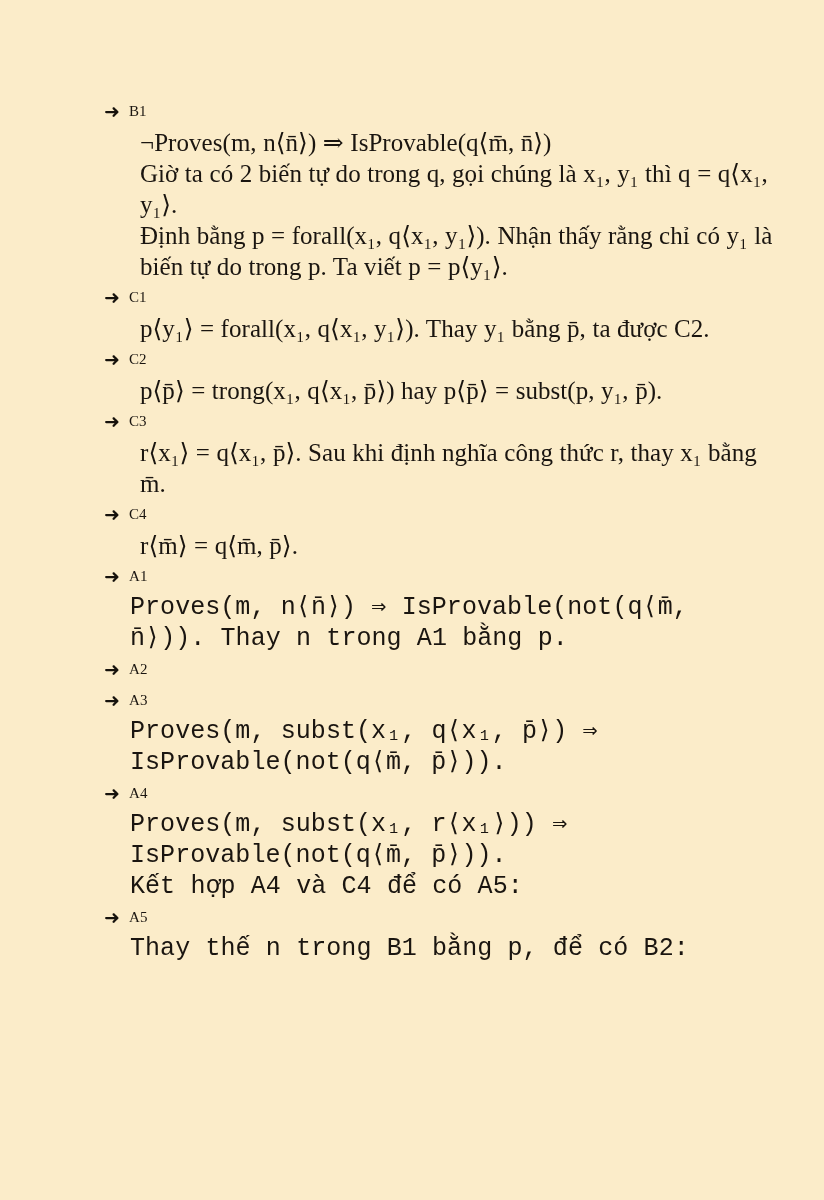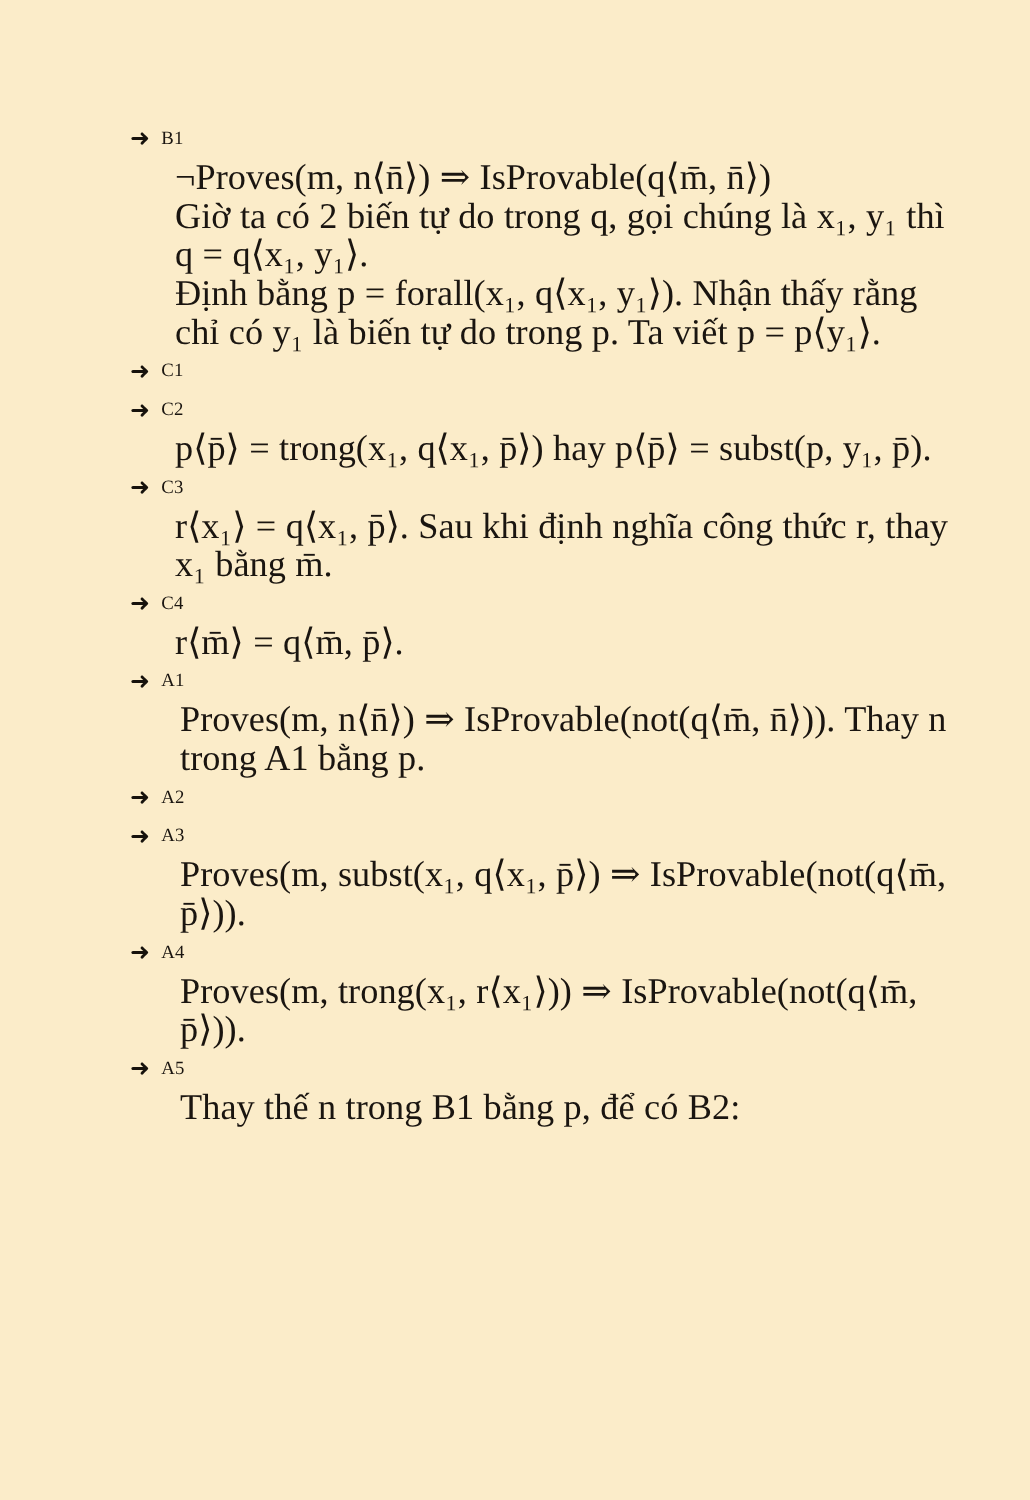--- a/index.html
+++ b/index.html
@@ -57,35 +57,36 @@
   }
 
   .bullet-label {
     flex: 0 0 auto;
     font-size: 15px;
     line-height: 31px;
   }
 
   
   .body-block {
-    font-size: 29px;
+    font-size: 25px;
     line-height: 31px;
     letter-spacing: 0.05px;
     text-align: left;
     word-spacing: 0.2px;
   }
   
   .indent-wide {
     margin-left: 36px;
     width: 636px;
   }
   
   .indent-narrow {
-    margin-left: 40px;
+    margin-left: 26px;
     width: 646px;
+    font-family: Liberation Mono, monospace;
   }
 
   .line {
     display: block;
     white-space: normal;
   }
 </style>
 </head>
 <body style="background: rgb(251, 236, 201); color: rgb(26, 21, 16);">
 
@@ -101,20 +102,23 @@
         <span class="line">¬Proves(m, n⟨n̄⟩) ⇒ IsProvable(q⟨m̄, n̄⟩)</span>
         <span class="line">Giờ ta có 2 biến tự do trong q, gọi chúng là x₁, y₁ thì q = q⟨x₁, y₁⟩.</span>
         <span class="line">Định bằng p = forall(x₁, q⟨x₁, y₁⟩). Nhận thấy rằng chỉ có y₁ là biến tự do trong p. Ta viết p = p⟨y₁⟩.</span>
       </div>
     </div>
 
     <div class="item">
       <div class="bullet-row">
         <span class="bullet-glyph">➜</span>
         <span class="bullet-label">C1</span>
+      </div>
+      <div class="body-block indent-wide">
+        <span class="line">p⟨y₁⟩ = forall(x₁, q⟨x₁, y₁⟩). Thay y₁ bằng p̄, ta được C2.</span>
       </div>
     </div>
 
     <div class="item">
       <div class="bullet-row">
         <span class="bullet-glyph">➜</span>
         <span class="bullet-label">C2</span>
       </div>
       <div class="body-block indent-wide">
         <span class="line">p⟨p̄⟩ = trong(x₁, q⟨x₁, p̄⟩) hay p⟨p̄⟩ = subst(p, y₁, p̄).</span>
@@ -167,21 +171,22 @@
         <span class="line">Proves(m, subst(x₁, q⟨x₁, p̄⟩) ⇒ IsProvable(not(q⟨m̄, p̄⟩)).</span>
       </div>
     </div>
 
     <div class="item">
       <div class="bullet-row">
         <span class="bullet-glyph">➜</span>
         <span class="bullet-label">A4</span>
       </div>
       <div class="body-block indent-narrow">
-        <span class="line">Proves(m, trong(x₁, r⟨x₁⟩)) ⇒ IsProvable(not(q⟨m̄, p̄⟩)).</span>
+        <span class="line">Proves(m, subst(x₁, r⟨x₁⟩)) ⇒ IsProvable(not(q⟨m̄, p̄⟩)).</span>
+        <span class="line">Kết hợp A4 và C4 để có A5:</span>
       </div>
     </div>
 
     <div class="item">
       <div class="bullet-row">
         <span class="bullet-glyph">➜</span>
         <span class="bullet-label">A5</span>
       </div>
       <div class="body-block indent-narrow">
         <span class="line">Thay thế n trong B1 bằng p, để có B2:</span>

